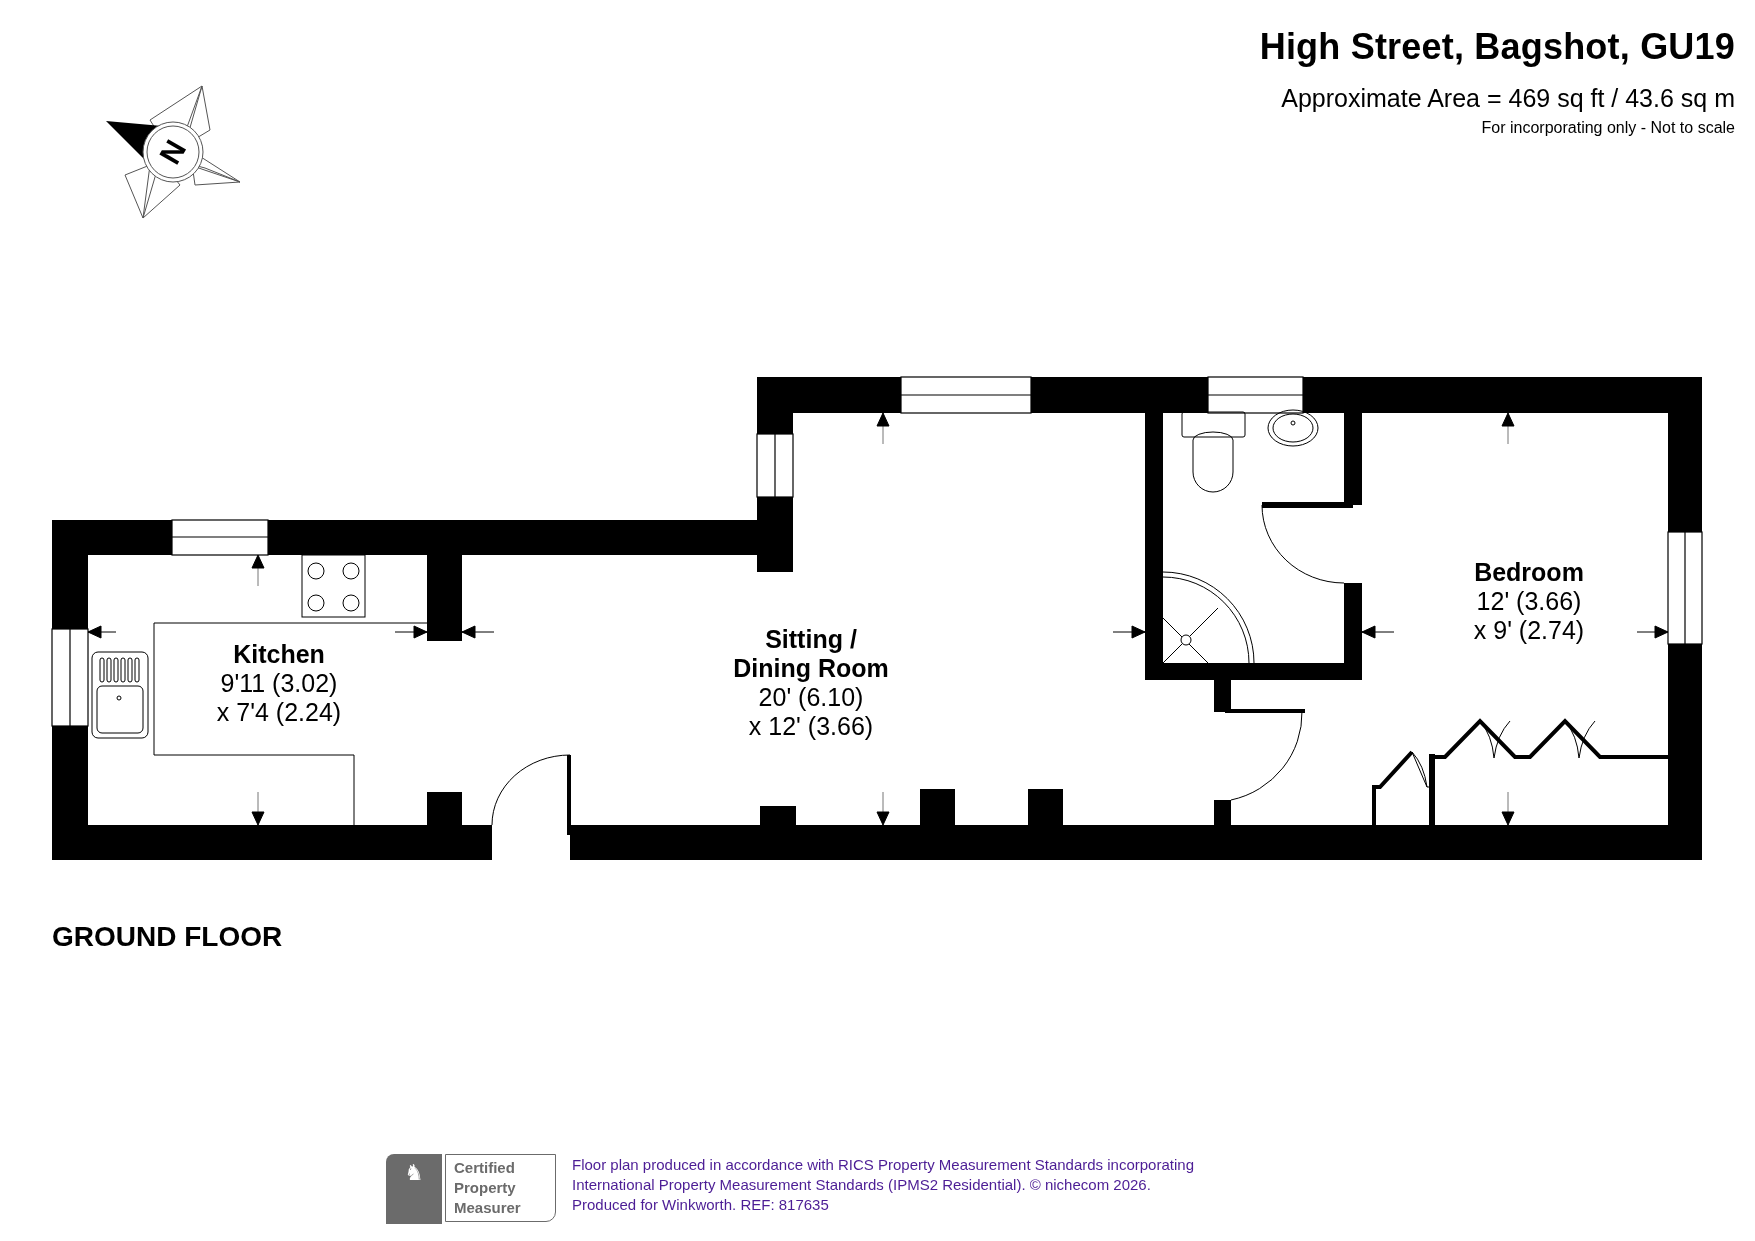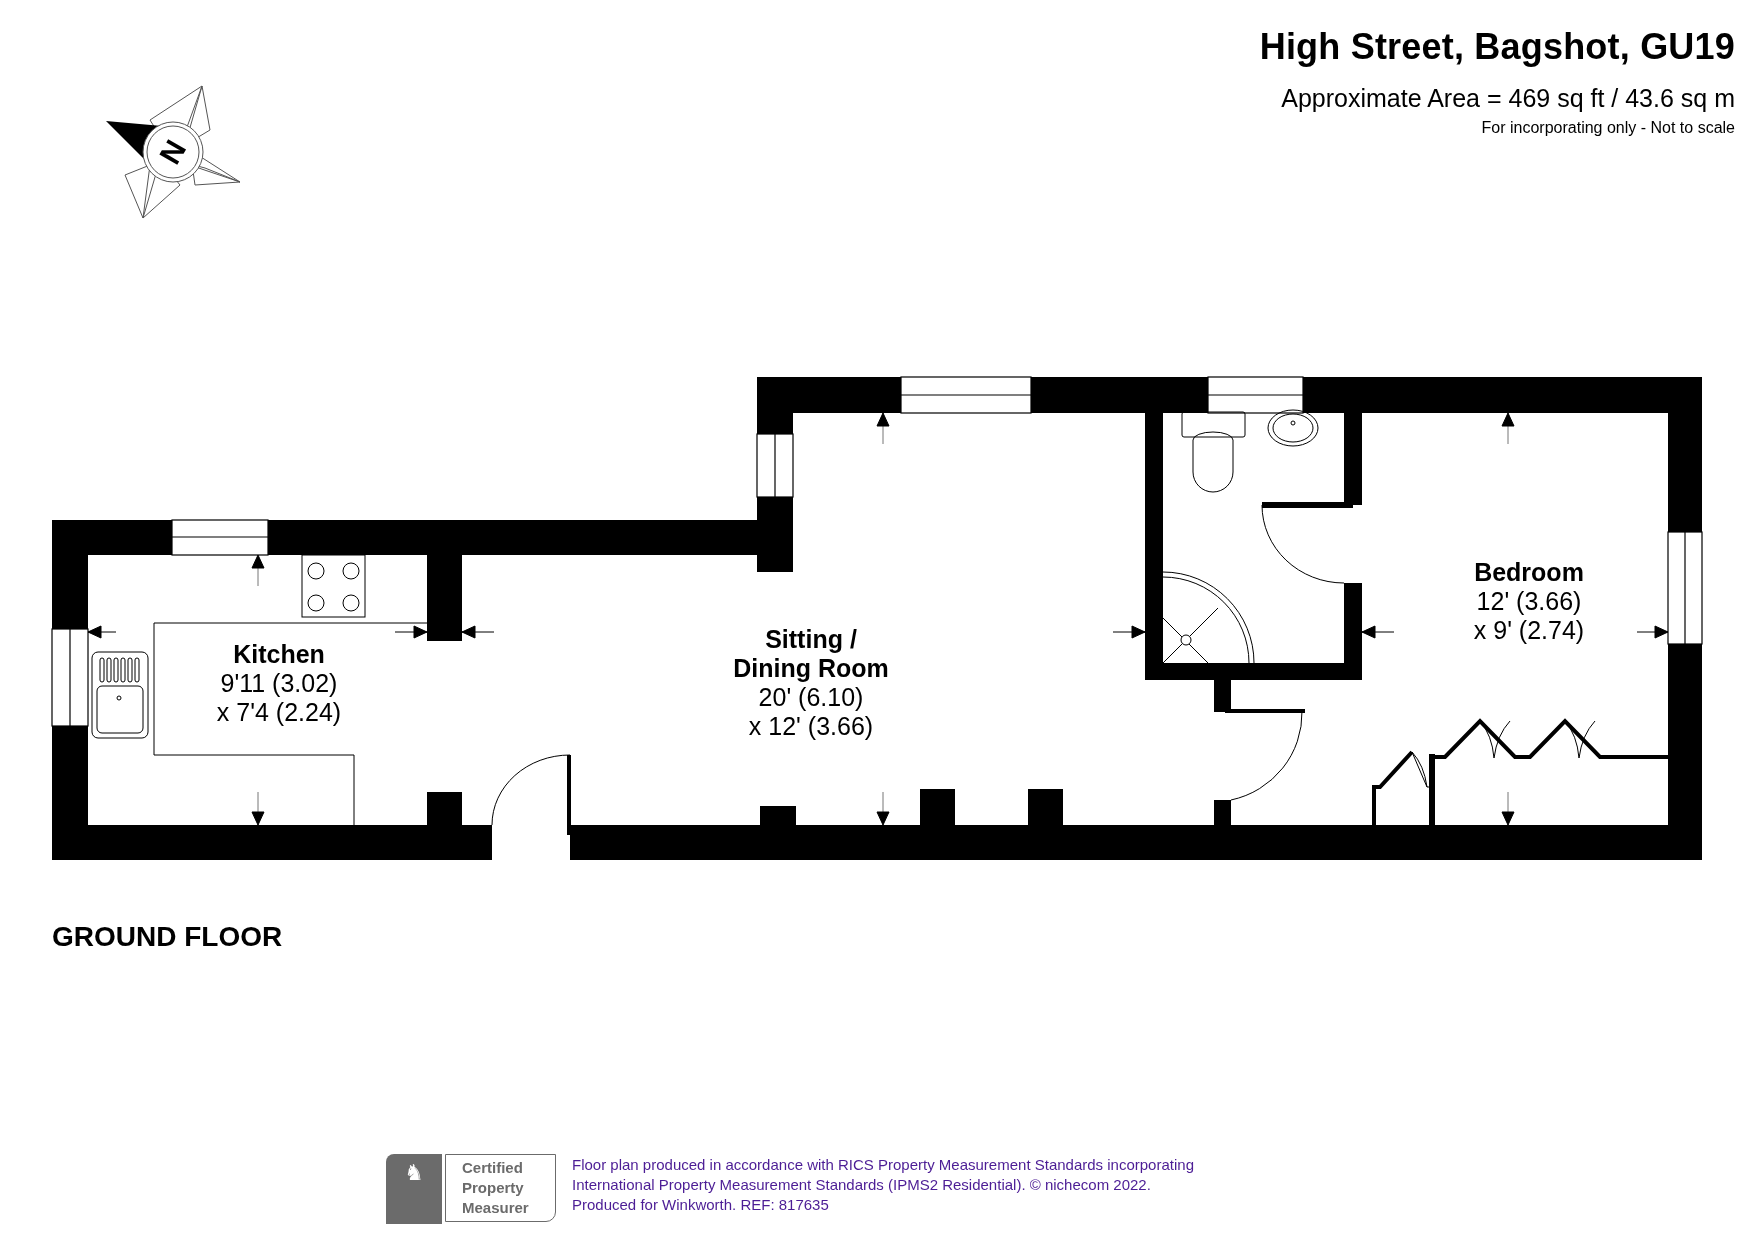--- a/index.html
+++ b/index.html
@@ -9,21 +9,21 @@
   #area { right: 20px; top: 84px; font-size: 25px; white-space: nowrap; }
   #disclaimer { right: 20px; top: 119px; font-size: 16px; white-space: nowrap; }
   #floor-label { left: 52px; top: 885px; font-size: 28px; font-weight: bold; white-space: nowrap; margin-top: 36px; }
   svg#plan { position: absolute; left: 0; top: 0; }
   .room-label { position: absolute; text-align: center; transform: translateX(-50%); white-space: nowrap; line-height: 29px; font-size: 25px; }
   .room-label .name { font-weight: bold; }
   #footer-badge { left: 386px; top: 1154px; width: 175px; height: 70px; }
   .rics-left { position: absolute; left: 0; top: 0; width: 56px; height: 70px; background: #6b6b6b; border-radius: 8px 0 0 0; color: #fff; text-align: center; }
   .rics-left .lion { font-size: 22px; margin-top: 6px; line-height: 26px; }
   .rics-left .rics-word { font-size: 15px; font-weight: bold; letter-spacing: 0.5px; margin-top: 40px; }
-  .rics-right { position: absolute; left: 59px; top: 0; width: 111px; height: 68px; border: 1px solid #6b6b6b; border-radius: 0 0 10px 0; color: #6b6b6b; font-size: 15px; font-weight: bold; line-height: 20px; padding: 3px 0 0 16px; box-sizing: border-box; }
+  .rics-right { position: absolute; left: 59px; top: 0; width: 111px; height: 68px; border: 1px solid #6b6b6b; border-radius: 0 0 10px 0; color: #6b6b6b; font-size: 15px; font-weight: bold; line-height: 20px; padding: 3px 0 0 8px; box-sizing: border-box; }
   #footer-text { left: 572px; top: 1155px; font-size: 15px; color: #4c1d95; line-height: 20px; white-space: nowrap; }
 </style>
 </head>
 <body>
 
 <div id="title" class="abs">High Street, Bagshot, GU19</div>
 <div id="area" class="abs">Approximate Area = 469 sq ft / 43.6 sq m</div>
 <div id="disclaimer" class="abs">For incorporating only - Not to scale</div>
 
 <svg id="plan" width="1755" height="1241" viewBox="0 0 1755 1241">
@@ -212,15 +212,15 @@
     <div class="rics-word">RICS</div>
   </div>
   <div class="rics-right">
     <div>Certified</div>
     <div>Property</div>
     <div>Measurer</div>
   </div>
 </div>
 <div id="footer-text" class="abs">
   <div>Floor plan produced in accordance with RICS Property Measurement Standards incorporating</div>
-  <div>International Property Measurement Standards (IPMS2 Residential).   © nichecom 2022.</div>
+  <div>International Property Measurement Standards (IPMS2 Residential).   © nichecom 2026.</div>
   <div>Produced for Winkworth.   REF: 817635</div>
 </div>
 
 </body></html>

